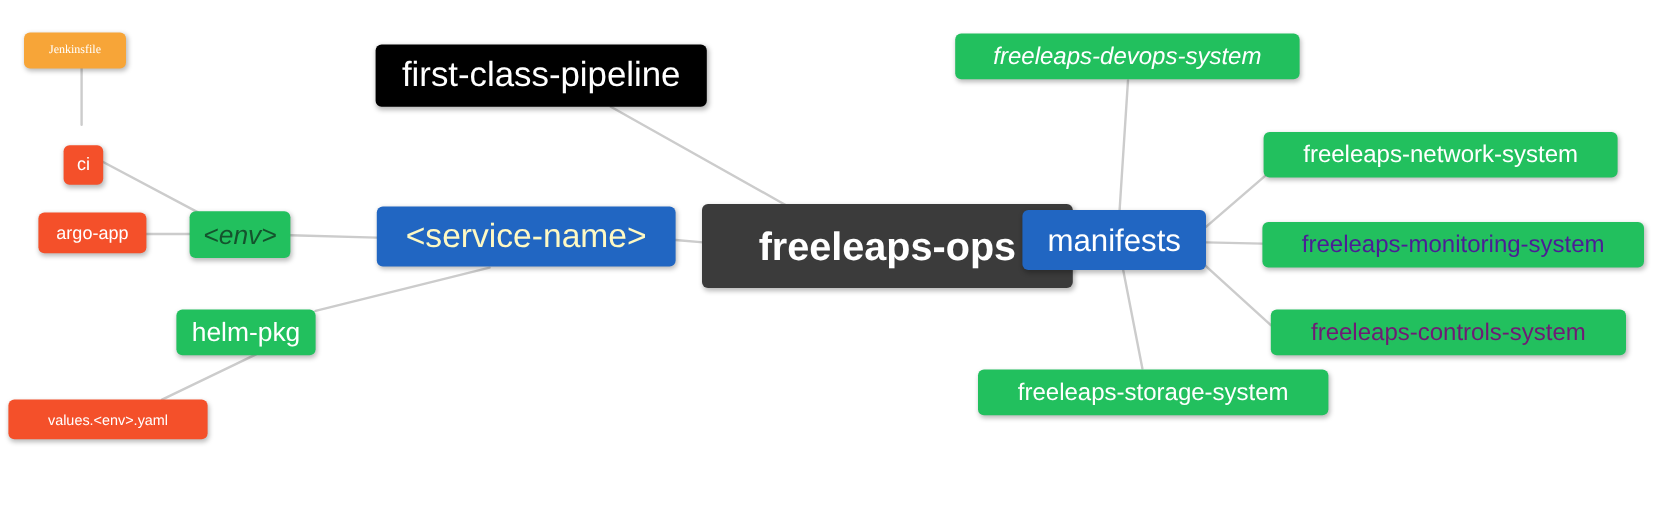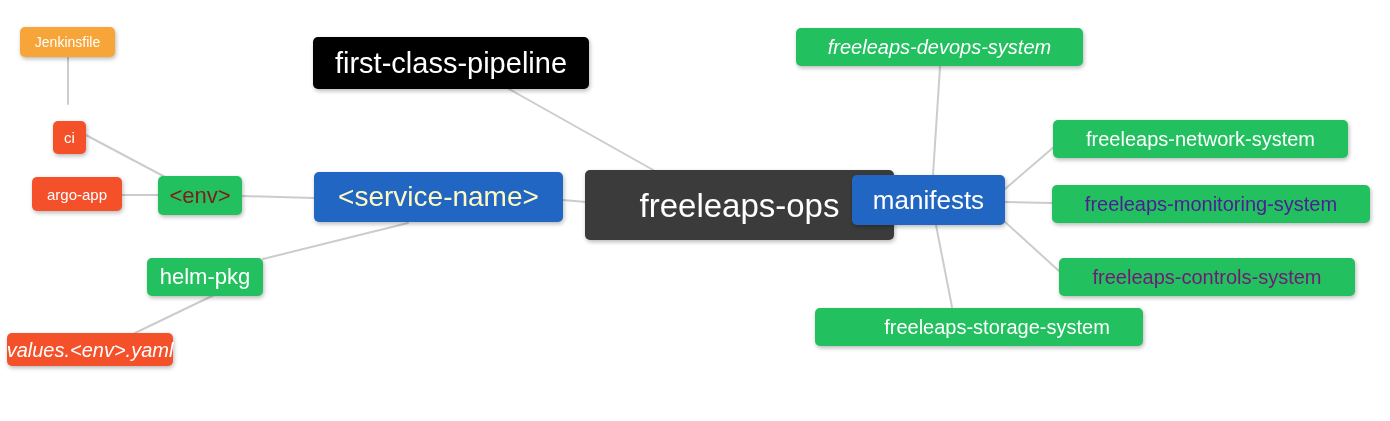--- a/index.html
+++ b/index.html
@@ -51,29 +51,29 @@
       <line x1="509" y1="89" x2="655" y2="171" stroke="#CCCCCC" stroke-width="2" stroke-linecap="round"></line>
       <line x1="563" y1="200" x2="586" y2="202" stroke="#CCCCCC" stroke-width="2" stroke-linecap="round"></line>
       <line x1="846" y1="203" x2="853" y2="201" stroke="#CCCCCC" stroke-width="2" stroke-linecap="round"></line>
       <line x1="933" y1="175" x2="940" y2="67" stroke="#CCCCCC" stroke-width="2" stroke-linecap="round"></line>
       <line x1="1005" y1="189" x2="1055" y2="146" stroke="#CCCCCC" stroke-width="2" stroke-linecap="round"></line>
       <line x1="1005" y1="202" x2="1052" y2="203" stroke="#CCCCCC" stroke-width="2" stroke-linecap="round"></line>
       <line x1="1004" y1="221" x2="1059" y2="271" stroke="#CCCCCC" stroke-width="2" stroke-linecap="round"></line>
       <line x1="936" y1="225" x2="952" y2="307" stroke="#CCCCCC" stroke-width="2" stroke-linecap="round"></line>
     </svg>
   <div id="node-layer">
-      <div class="node" style="left: 20px; top: 27px; width: 95px; height: 30px; font-size: 14px; background: rgb(247, 165, 56); color: rgb(255, 255, 255);">Jenkinsfile</div>
+      <div class="node" style="left: 20px; top: 27px; width: 85px; height: 30px; font-size: 10px; background: rgb(247, 165, 56); color: rgb(255, 255, 255); font-family: Liberation Serif, serif;">Jenkinsfile</div>
       <div class="node" style="left: 53px; top: 104px; width: 33px; height: 33px; font-size: 15px; background: rgb(244, 80, 42); color: rgb(255, 255, 255); margin-top: 17px;">ci</div>
       <div class="node" style="left: 32px; top: 177px; width: 90px; height: 34px; font-size: 15px; background: rgb(244, 80, 42); color: rgb(255, 255, 255);">argo-app</div>
-      <div class="node" style="left: 158px; top: 176px; width: 84px; height: 39px; font-size: 22px; background: rgb(34, 192, 94); color: #7f1d1d;">&lt;env&gt;</div>
+      <div class="node" style="left: 158px; top: 176px; width: 84px; height: 39px; font-size: 22px; background: rgb(34, 192, 94); color: #14532d; font-style: italic;">&lt;env&gt;</div>
       <div class="node" style="left: 147px; top: 258px; width: 116px; height: 38px; font-size: 22px; background: rgb(34, 192, 94); color: rgb(255, 255, 255);">helm-pkg</div>
-      <div class="node" style="left: 7px; top: 333px; width: 166px; height: 33px; font-size: 20px; background: rgb(244, 80, 42); color: rgb(255, 255, 255); font-style: italic;">values.&lt;env&gt;.yaml</div>
+      <div class="node" style="left: 7px; top: 333px; width: 166px; height: 33px; font-size: 12px; background: rgb(244, 80, 42); color: rgb(255, 255, 255);">values.&lt;env&gt;.yaml</div>
       <div class="node" style="left: 313px; top: 37px; width: 276px; height: 52px; font-size: 29px; background: #000000; color: rgb(255, 255, 255);">first-class-pipeline</div>
       <div class="node" style="left: 314px; top: 172px; width: 249px; height: 50px; font-size: 28px; background: rgb(33, 102, 194); color: #fef9c3;">&lt;service-name&gt;</div>
-      <div class="node" style="left: 585px; top: 170px; width: 309px; height: 70px; font-size: 33px; background: rgb(59, 59, 59); color: rgb(255, 255, 255);">freeleaps-ops</div>
+      <div class="node" style="left: 585px; top: 170px; width: 309px; height: 70px; font-size: 33px; background: rgb(59, 59, 59); color: rgb(255, 255, 255); font-weight: bold;">freeleaps-ops</div>
       <div class="node" style="left: 852px; top: 175px; width: 153px; height: 50px; font-size: 26px; background: rgb(33, 102, 194); color: rgb(255, 255, 255);">manifests</div>
       <div class="node" style="left: 796px; top: 28px; width: 287px; height: 38px; font-size: 20px; background: rgb(34, 192, 94); color: rgb(255, 255, 255); font-style: italic;">freeleaps-devops-system</div>
-      <div class="node" style="left: 1053px; top: 110px; width: 295px; height: 38px; font-size: 20px; background: rgb(34, 192, 94); color: rgb(255, 255, 255); margin-top: 10px;">freeleaps-network-system</div>
+      <div class="node" style="left: 1053px; top: 110px; width: 295px; height: 38px; font-size: 20px; background: rgb(34, 192, 94); color: rgb(255, 255, 255);">freeleaps-network-system</div>
       <div class="node" style="left: 1052px; top: 185px; width: 318px; height: 38px; font-size: 20px; background: rgb(34, 192, 94); color: #4c1d95;">freeleaps-monitoring-system</div>
       <div class="node" style="left: 1059px; top: 258px; width: 296px; height: 38px; font-size: 20px; background: rgb(34, 192, 94); color: #701a75;">freeleaps-controls-system</div>
-      <div class="node" style="left: 815px; top: 308px; width: 292px; height: 38px; font-size: 20px; background: rgb(34, 192, 94); color: rgb(255, 255, 255); padding-left: 36px;">freeleaps-storage-system</div>
+      <div class="node" style="left: 815px; top: 308px; width: 292px; height: 38px; font-size: 20px; background: rgb(34, 192, 94); color: rgb(255, 255, 255);">freeleaps-storage-system</div>
     </div>
 </div>
 
 </body></html>

